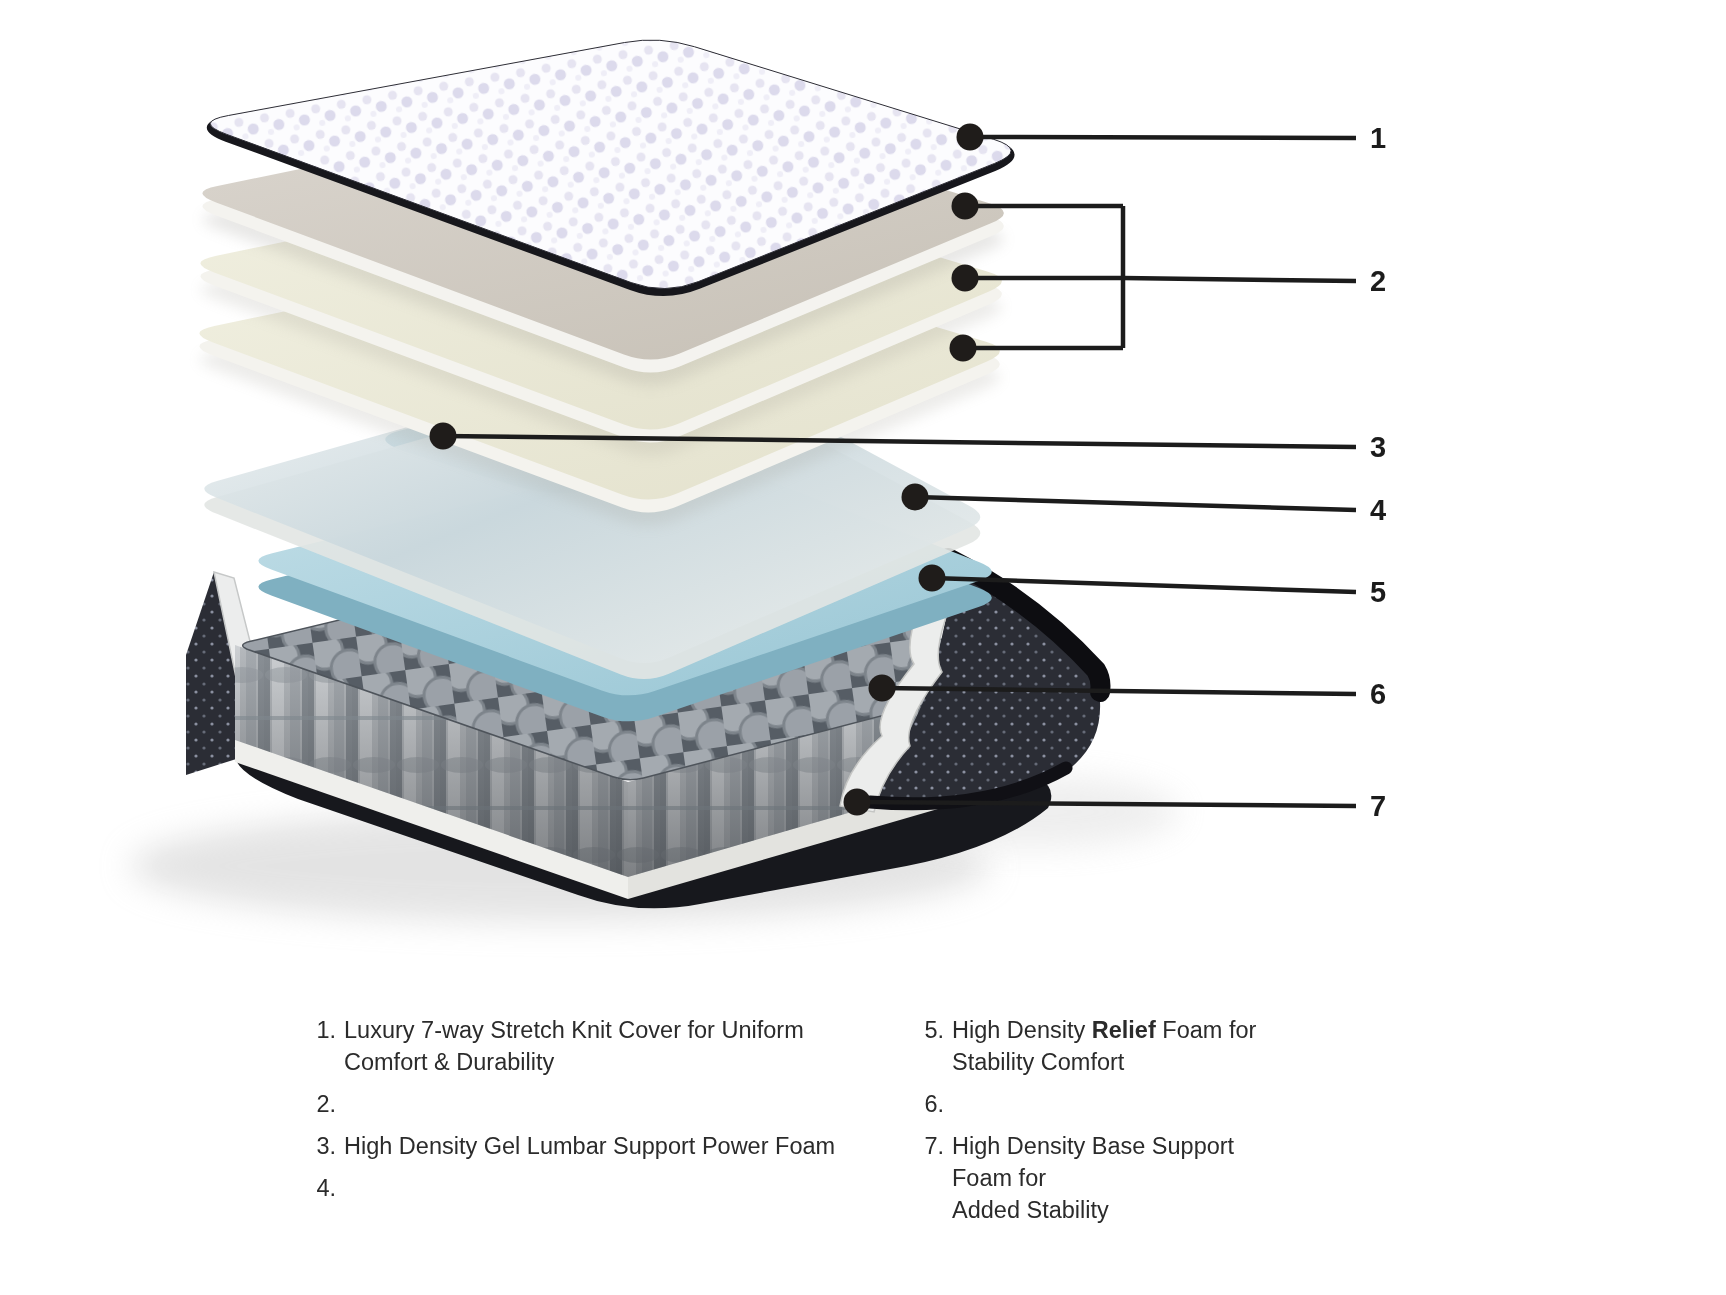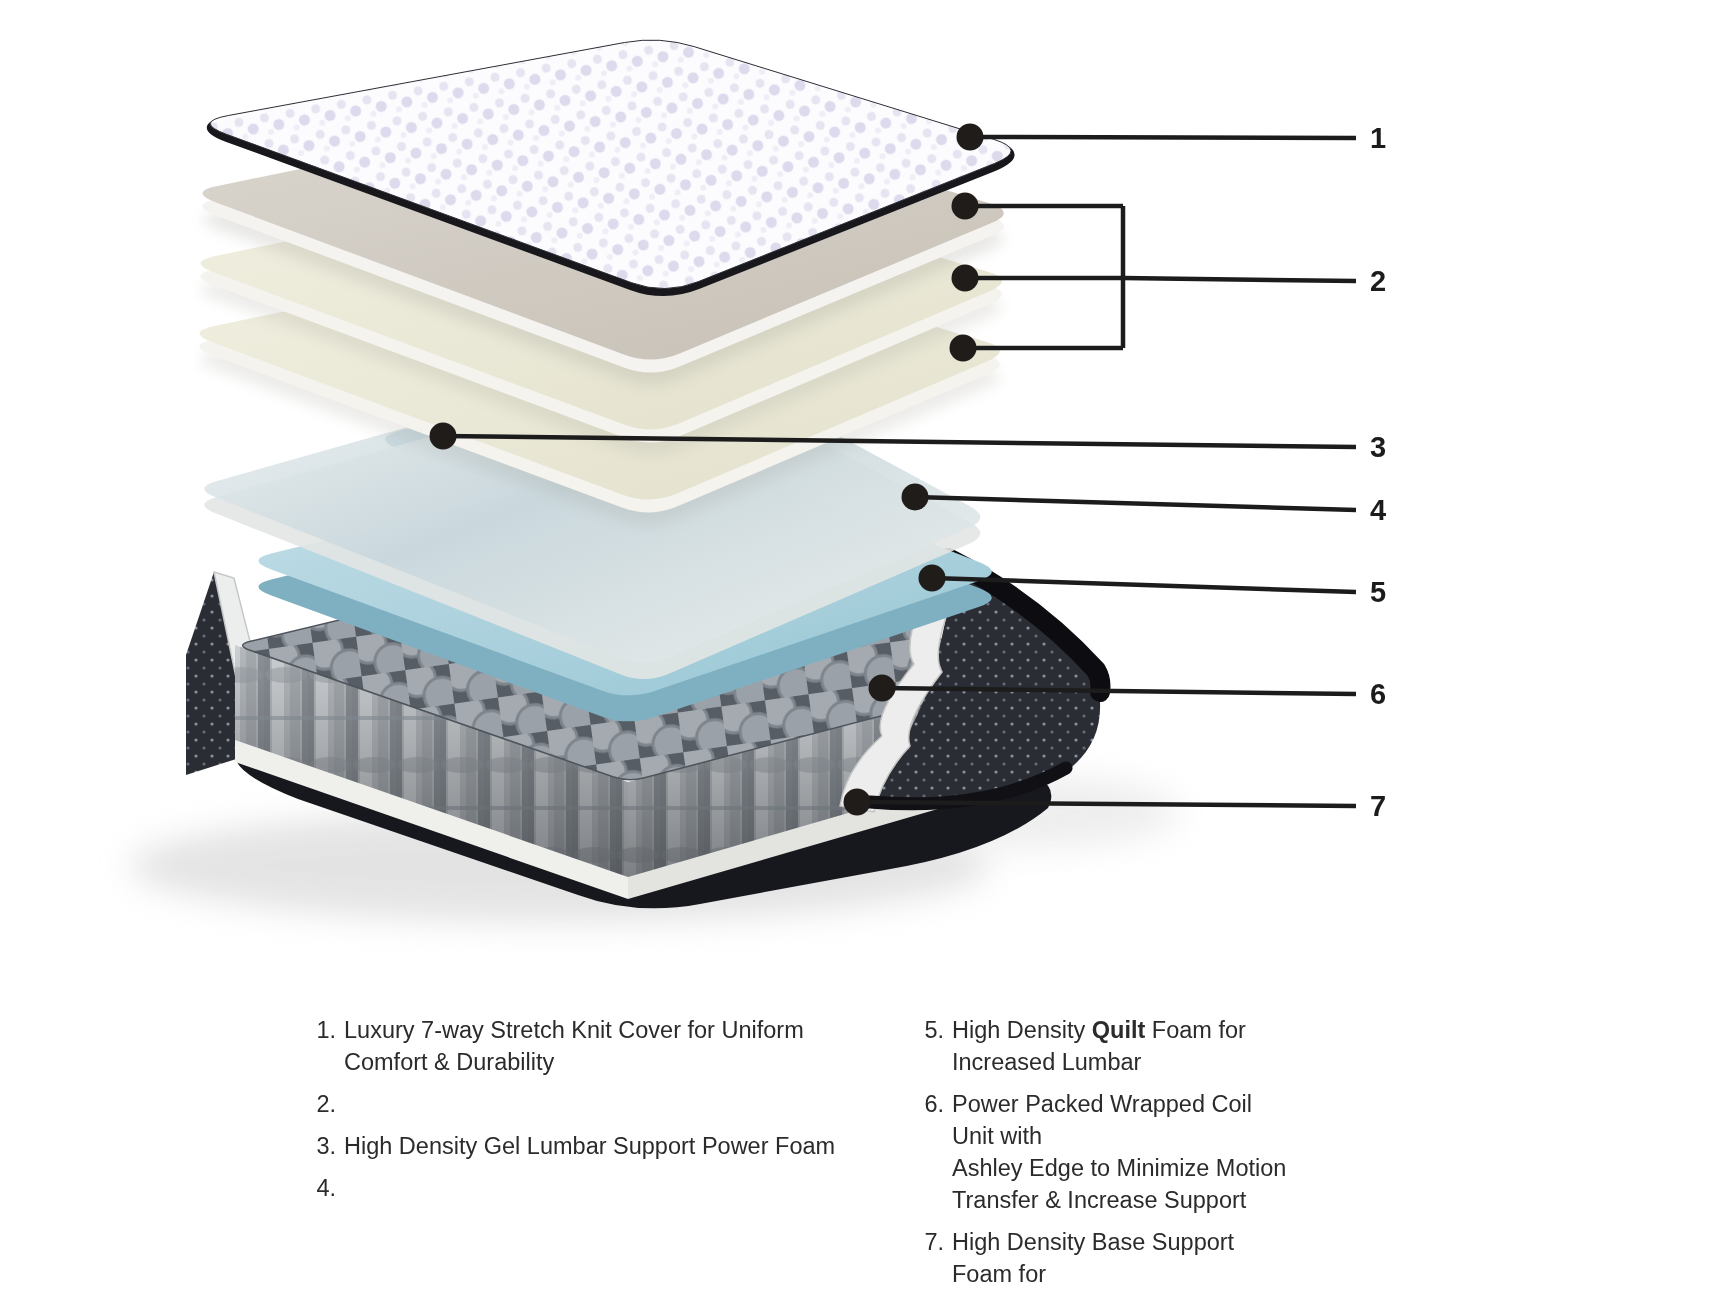--- a/index.html
+++ b/index.html
@@ -179,24 +179,23 @@
         <span class="legend-num">3.</span>
         <span class="legend-text"><span>High Density Gel Lumbar Support Power Foam</span><br></span>
       </div>
       <div class="legend-item">
         <span class="legend-num">4.</span>
       </div>
     </div>
   <div class="legend-col right" id="legend-right">
       <div class="legend-item">
         <span class="legend-num">5.</span>
-        <span class="legend-text"><span>High Density </span><span class="b">Quilt</span><span> Foam for</span><br><span>Increased Lumbar</span></span>
+        <span class="legend-text"><span>High Density </span><span class="b">Relief</span><span> Foam for</span><br><span>Stability Comfort</span></span>
       </div>
       <div class="legend-item">
         <span class="legend-num">6.</span>
-        <span class="legend-text"><span>Power Packed Wrapped Coil Unit with</span><br><span>Ashley Edge to Minimize Motion</span><br><span>Transfer &amp; Increase Support</span></span>
       </div>
       <div class="legend-item">
         <span class="legend-num">7.</span>
         <span class="legend-text"><span>High Density Base Support Foam for</span><br><span>Added Stability</span></span>
       </div>
     </div>
 </div>
 
 </body></html>

